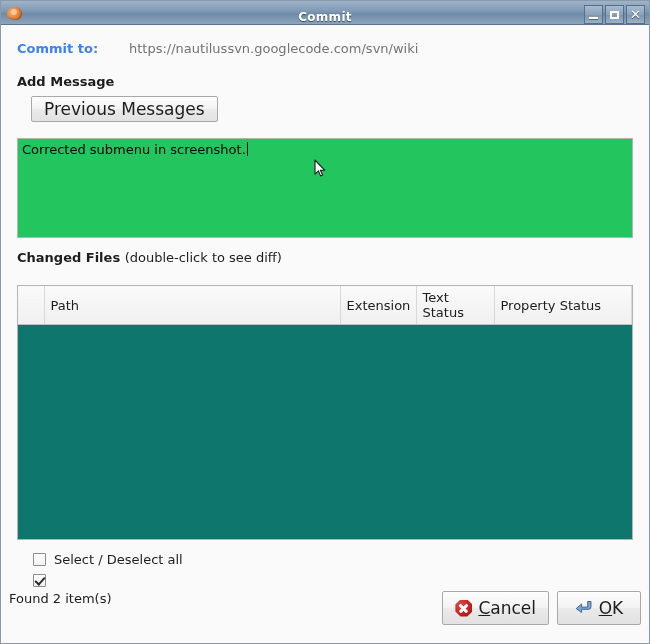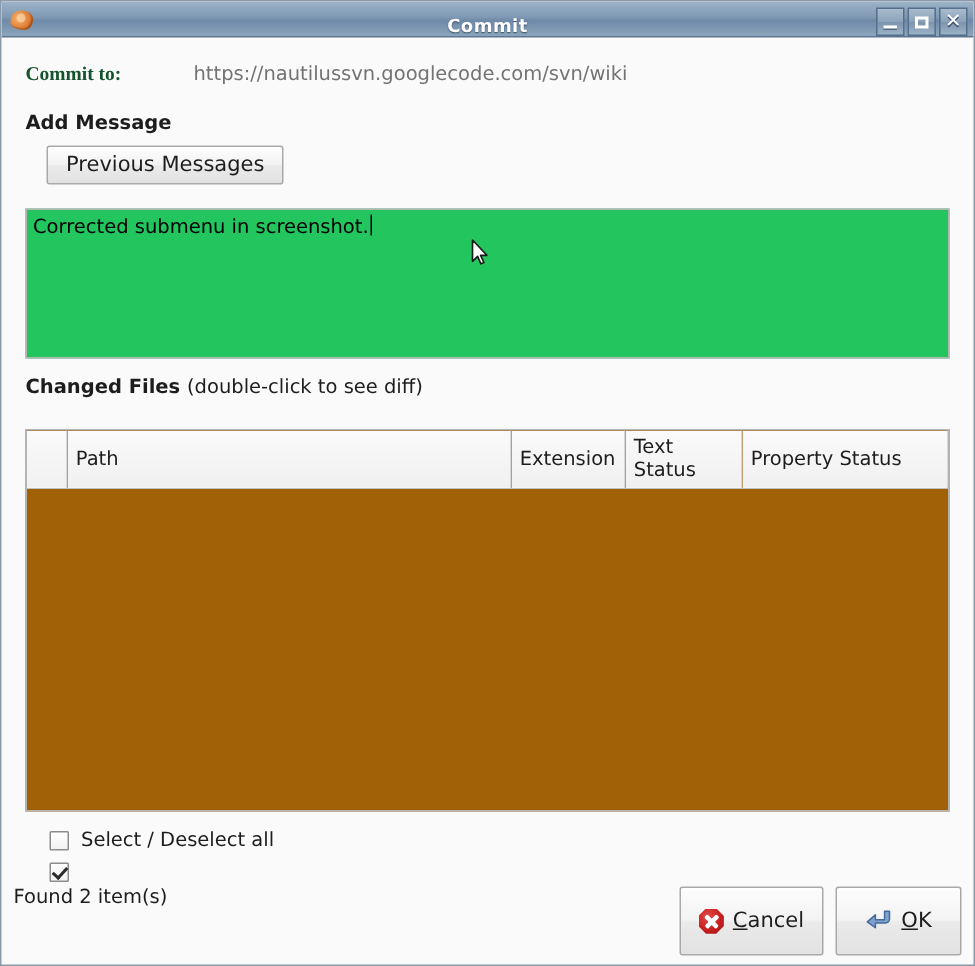--- a/index.html
+++ b/index.html
@@ -121,24 +121,23 @@
 
   .commit-to-row {
     display: flex;
     align-items: baseline;
     padding-top: 16px;
     padding-bottom: 6px;
     font-size: 13px;
   }
   .commit-to-label {
     font-weight: bold;
-    color: #14532d;
+    color: #3b82f6;
     width: 112px;
     flex: 0 0 auto;
-    font-family: Liberation Serif, serif;
   }
   .commit-to-url {
     color: #737373;
     font-size: 13px;
     text-align: center;
   }
 
   .section-title {
     font-size: 13px;
     font-weight: bold;
@@ -156,21 +155,21 @@
   }
   .btn {
     display: inline-flex;
     align-items: center;
     justify-content: center;
     box-sizing: border-box;
     background: linear-gradient(to bottom, #fdfdfd 0%, #f3f3f3 48%, #eaeaea 52%, #e2e2e2 100%);
     border: 1px solid #a9a9a9;
     border-radius: 2px;
     color: #1d1d1d;
-    font-size: 14px;
+    font-size: 17px;
     font-family: "DejaVu Sans", sans-serif;
     padding: 3px 10px;
     cursor: pointer;
     box-shadow: inset 0 1px 0 #ffffff;
   }
   .btn-prev-messages {
     height: 26px;
     padding: 0 12px;
   }
 
@@ -199,21 +198,21 @@
     background: #000000;
     vertical-align: -2px;
     margin-left: 1px;
   }
 
   
   .table-wrap {
     margin-top: 20px;
     height: 255px;
     border: 1px solid #b4b4b4;
-    background: #a16207;
+    background: #0f766e;
     box-sizing: border-box;
     overflow: hidden;
     position: relative;
   }
   table.files {
     width: 100%;
     border-collapse: collapse;
     table-layout: fixed;
     font-size: 13px;
   }
@@ -302,21 +301,21 @@
   .status-text {
     font-size: 13px;
     color: #1d1d1d;
   }
   .footer-btns {
     margin-left: auto;
     display: flex;
     gap: 8px;
   }
   .btn-action {
-    height: 46px;
+    height: 34px;
     min-width: 84px;
     padding: 0 12px;
     gap: 6px;
   }
   .btn-action .lbl u { text-decoration: underline; }
 
   
   .icon-cancel {
     width: 17px;
     height: 17px;

